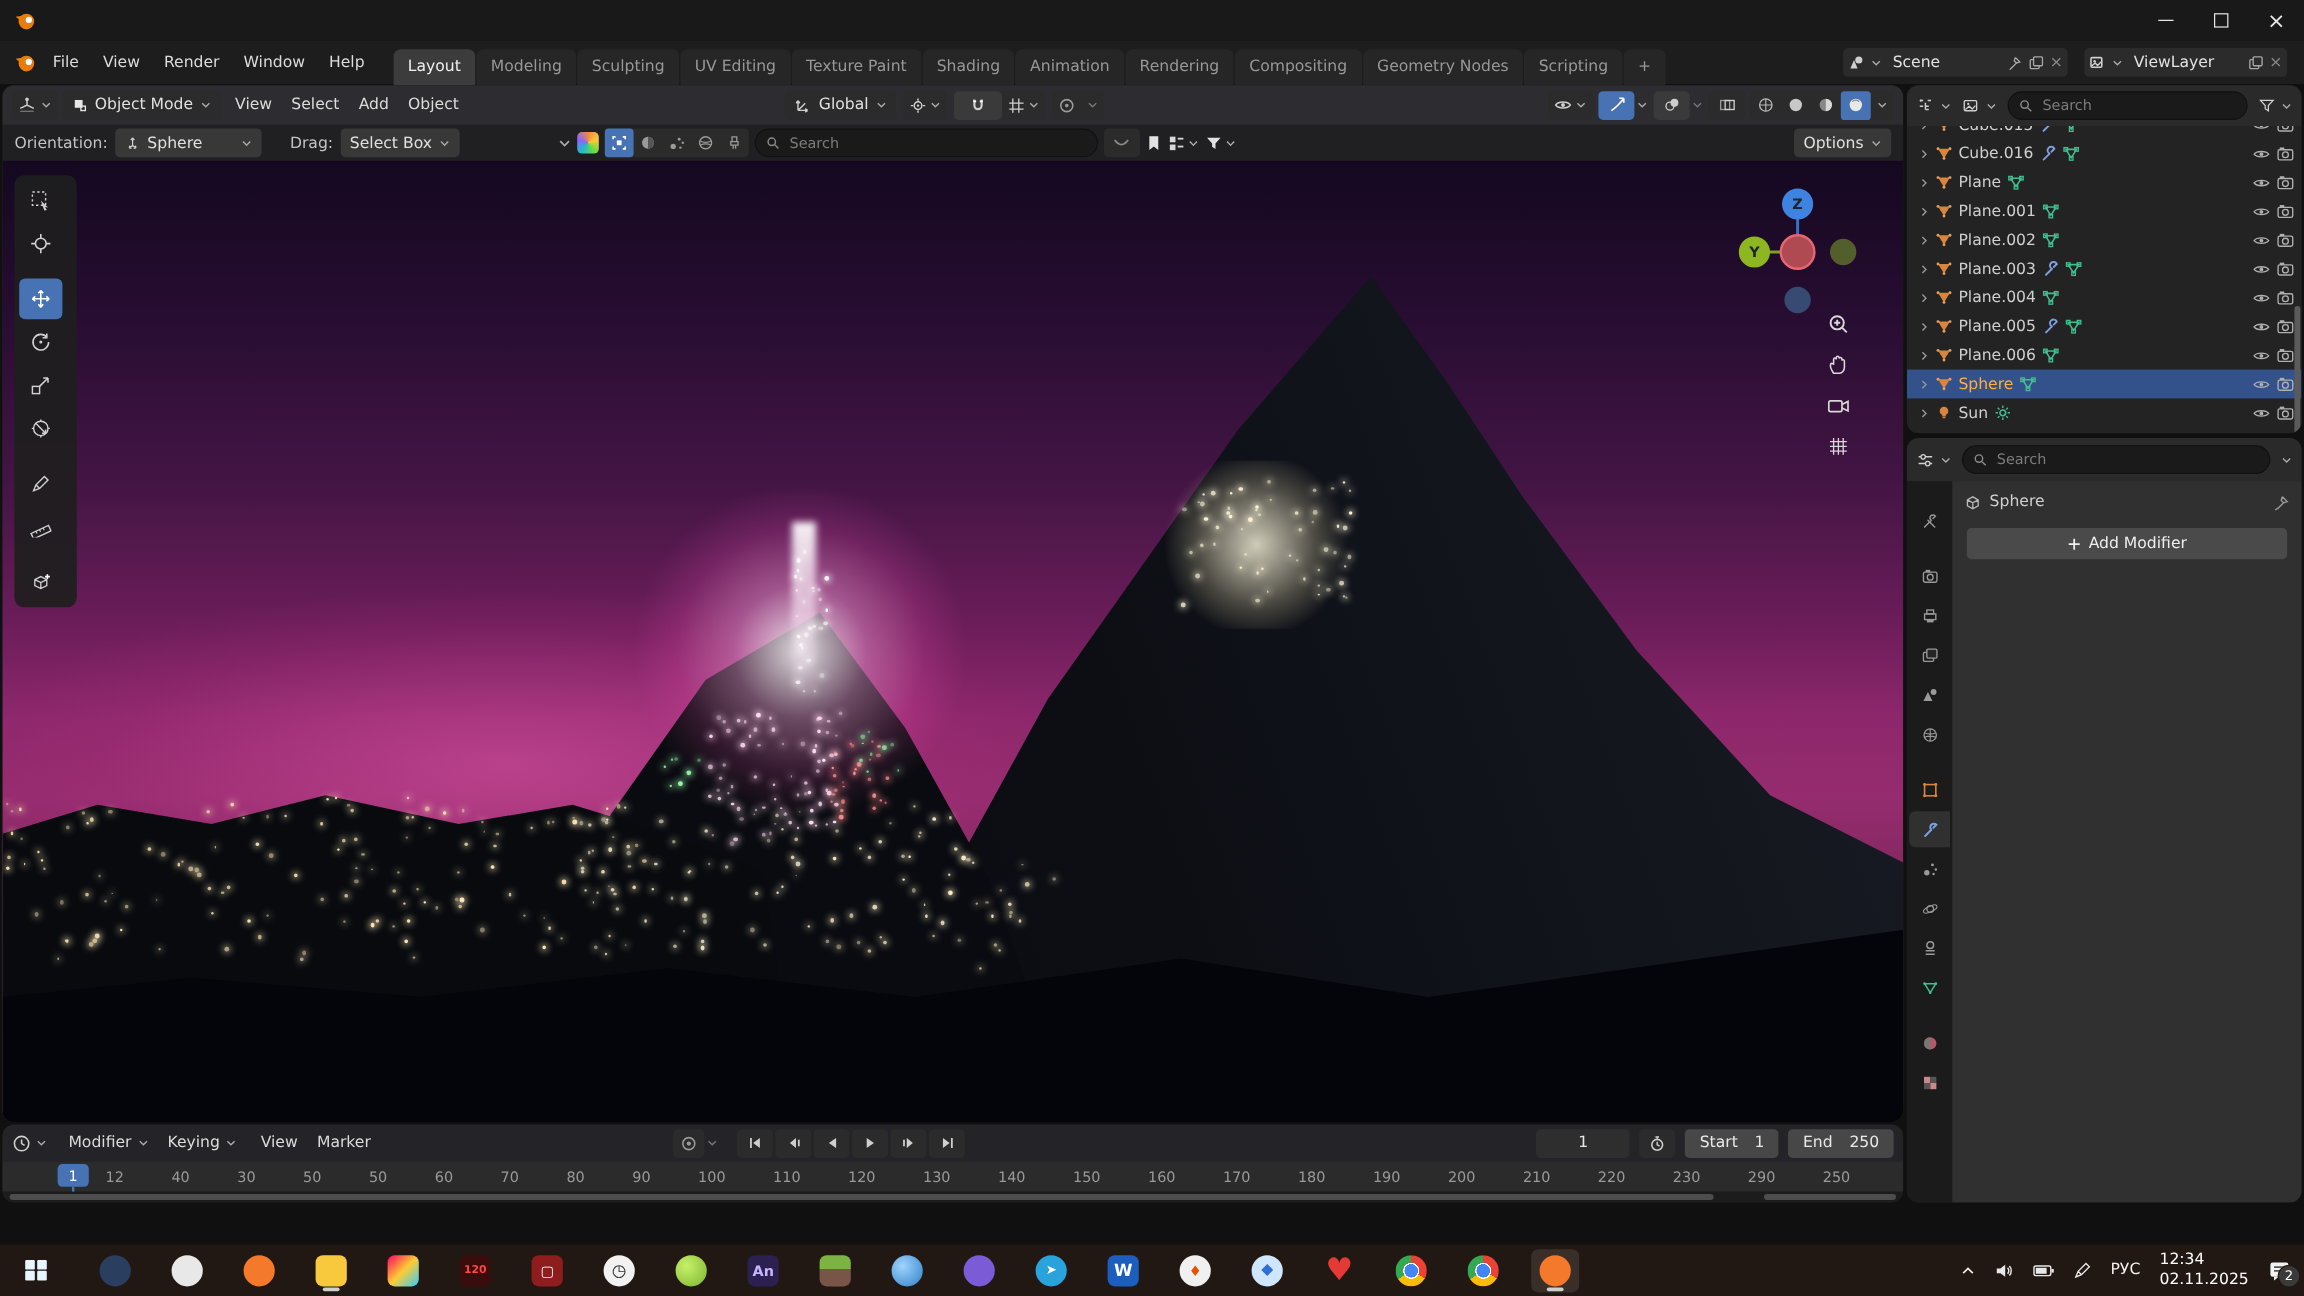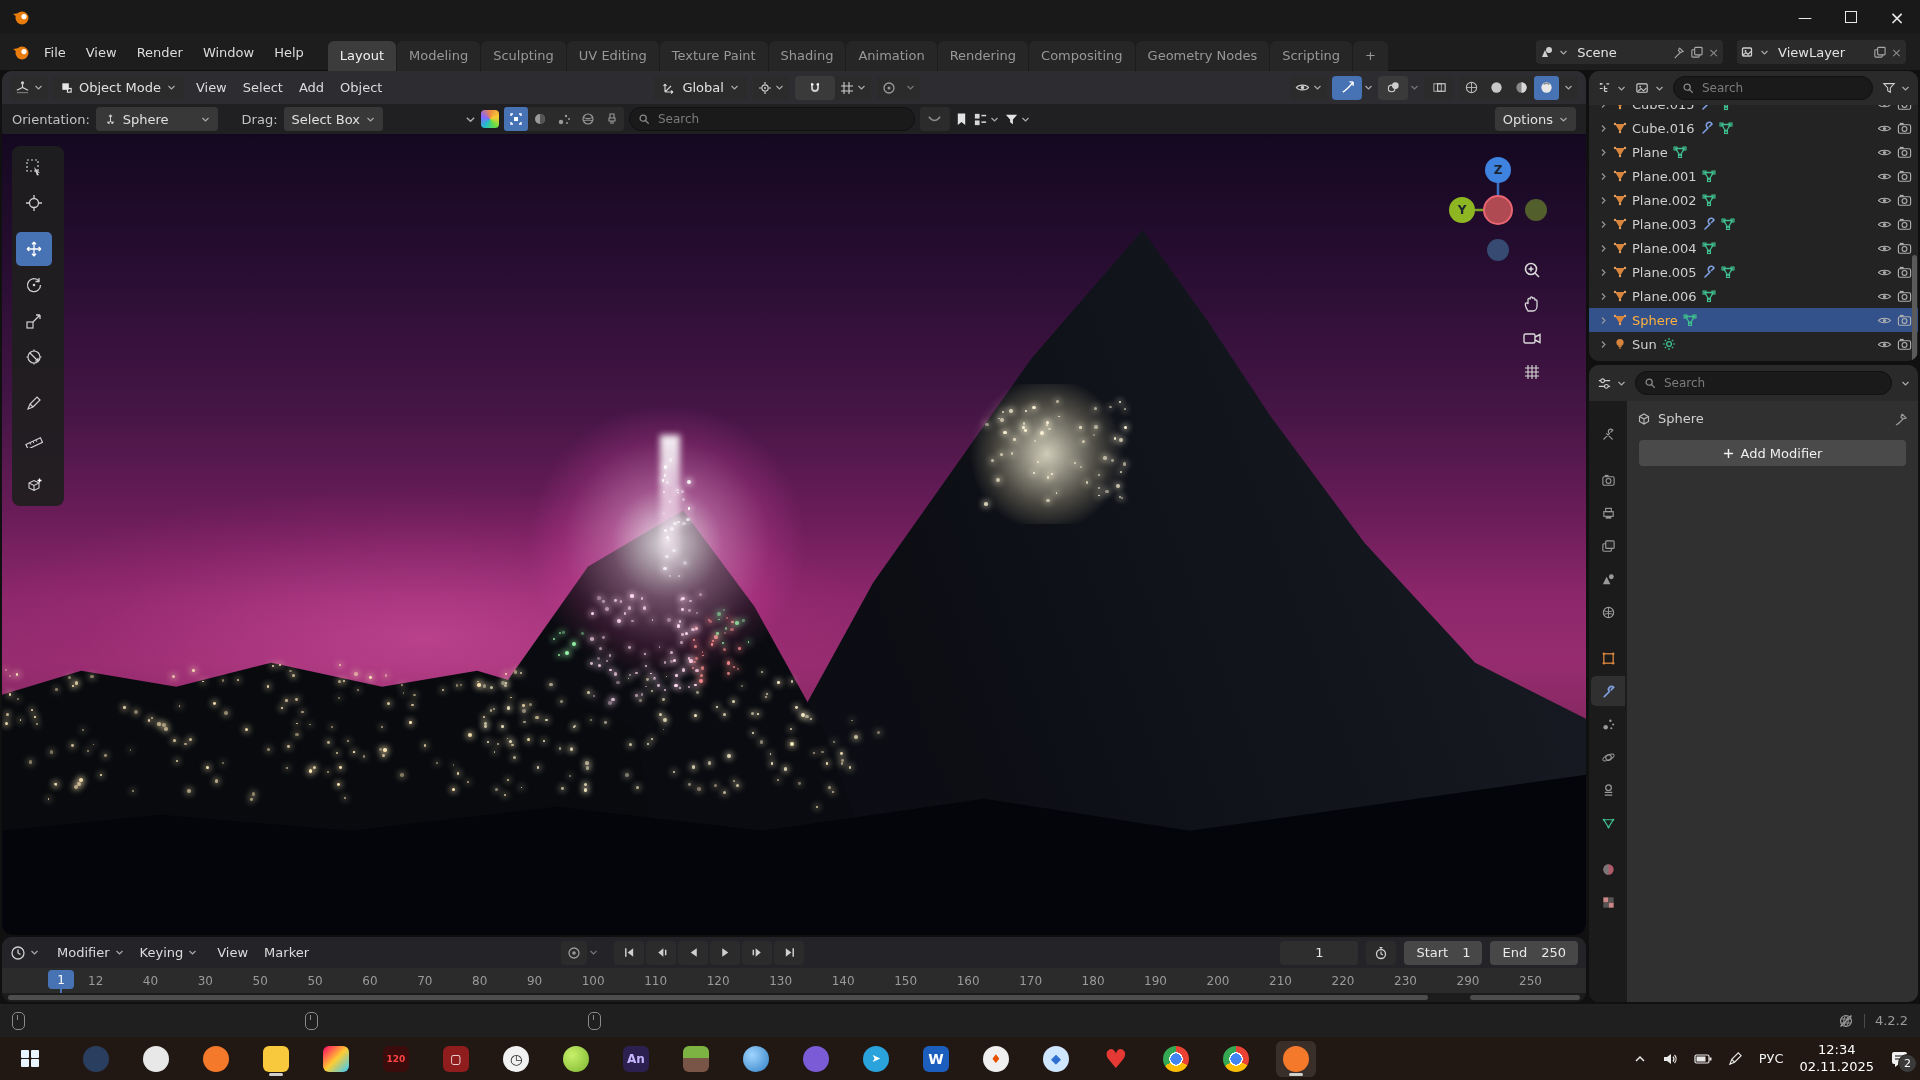--- a/index.html
+++ b/index.html
@@ -131,21 +131,21 @@
 
   
   .taskbar{position:absolute;left:0;top:1037px;width:1920px;height:43px;background:#221813;
            display:flex;align-items:center;padding:0 10px;box-sizing:border-box;}
   .tb-apps{display:flex;align-items:center;gap:20px;margin-left:26px;}
   .tb-app{width:40px;height:36px;display:flex;align-items:center;justify-content:center;border-radius:6px;position:relative;}
   .tb-app.active{background:#3a2f28;}
   .tb-app .run{position:absolute;bottom:1px;left:50%;transform:translateX(-50%);width:14px;height:3px;border-radius:2px;background:#cfcfcf;}
   .appglyph{display:flex;align-items:center;justify-content:center;font-weight:bold;}
   .tray{margin-left:auto;display:flex;align-items:center;gap:16px;color:#f0f0f0;}
-  .clock{text-align:center;font-size:13px;line-height:1.25;color:#fff;}
+  .clock{font-size:13px;line-height:1.25;color:#fff;}
   .notif{position:relative;}
   .badge{position:absolute;right:-7px;bottom:-5px;width:17px;height:17px;border-radius:50%;background:#3a3a3a;
          color:#fff;font-size:11px;display:flex;align-items:center;justify-content:center;border:1px solid #221813;}
   .winlogo{display:grid;grid-template-columns:8px 8px;grid-template-rows:8px 8px;gap:1.5px;}
   .winlogo div{background:#e8f4ff;border-radius:1px;}
 </style>
 </head>
 <body>
 
 <div class="screen">
@@ -1906,36 +1906,20 @@
           <span>1</span>
         </div>
       <div class="playhead"></div>
     </div>
     <div class="tscroll">
         <div class="bar"></div>
         <div class="bar2"></div>
       </div>
   </div>
 
-  <div class="statusbar">
-    <span class="mousehint"></span>
-    <span class="mousehint" style="margin-left:280px"></span>
-    <span class="mousehint" style="margin-left:270px"></span>
-    <div class="sb-right">
-      <span class="ic">
-          <svg width="16" height="16" viewBox="0 0 16 16">
-            <circle cx="8" cy="8" r="5.5" fill="none" stroke="#9a9a9a" stroke-width="1.2"></circle>
-            <path d="M3 6 H13 M3 10 H13 M8 2.5 C5 5 5 11 8 13.5 M8 2.5 C11 5 11 11 8 13.5" stroke="#9a9a9a" fill="none" stroke-width="1"></path>
-            <path d="M2.5 13.5 L13.5 2.5" stroke="#9a9a9a" stroke-width="1.6"></path>
-          </svg>
-        </span>
-      <span class="sb-div"></span>
-      <span>4.2.2</span>
-    </div>
-  </div>
 
   <div class="taskbar">
     <div class="tb-app">
       <span class="winlogo">
           <div></div>
           <div></div>
           <div></div>
           <div></div>
         </span>
     </div>

